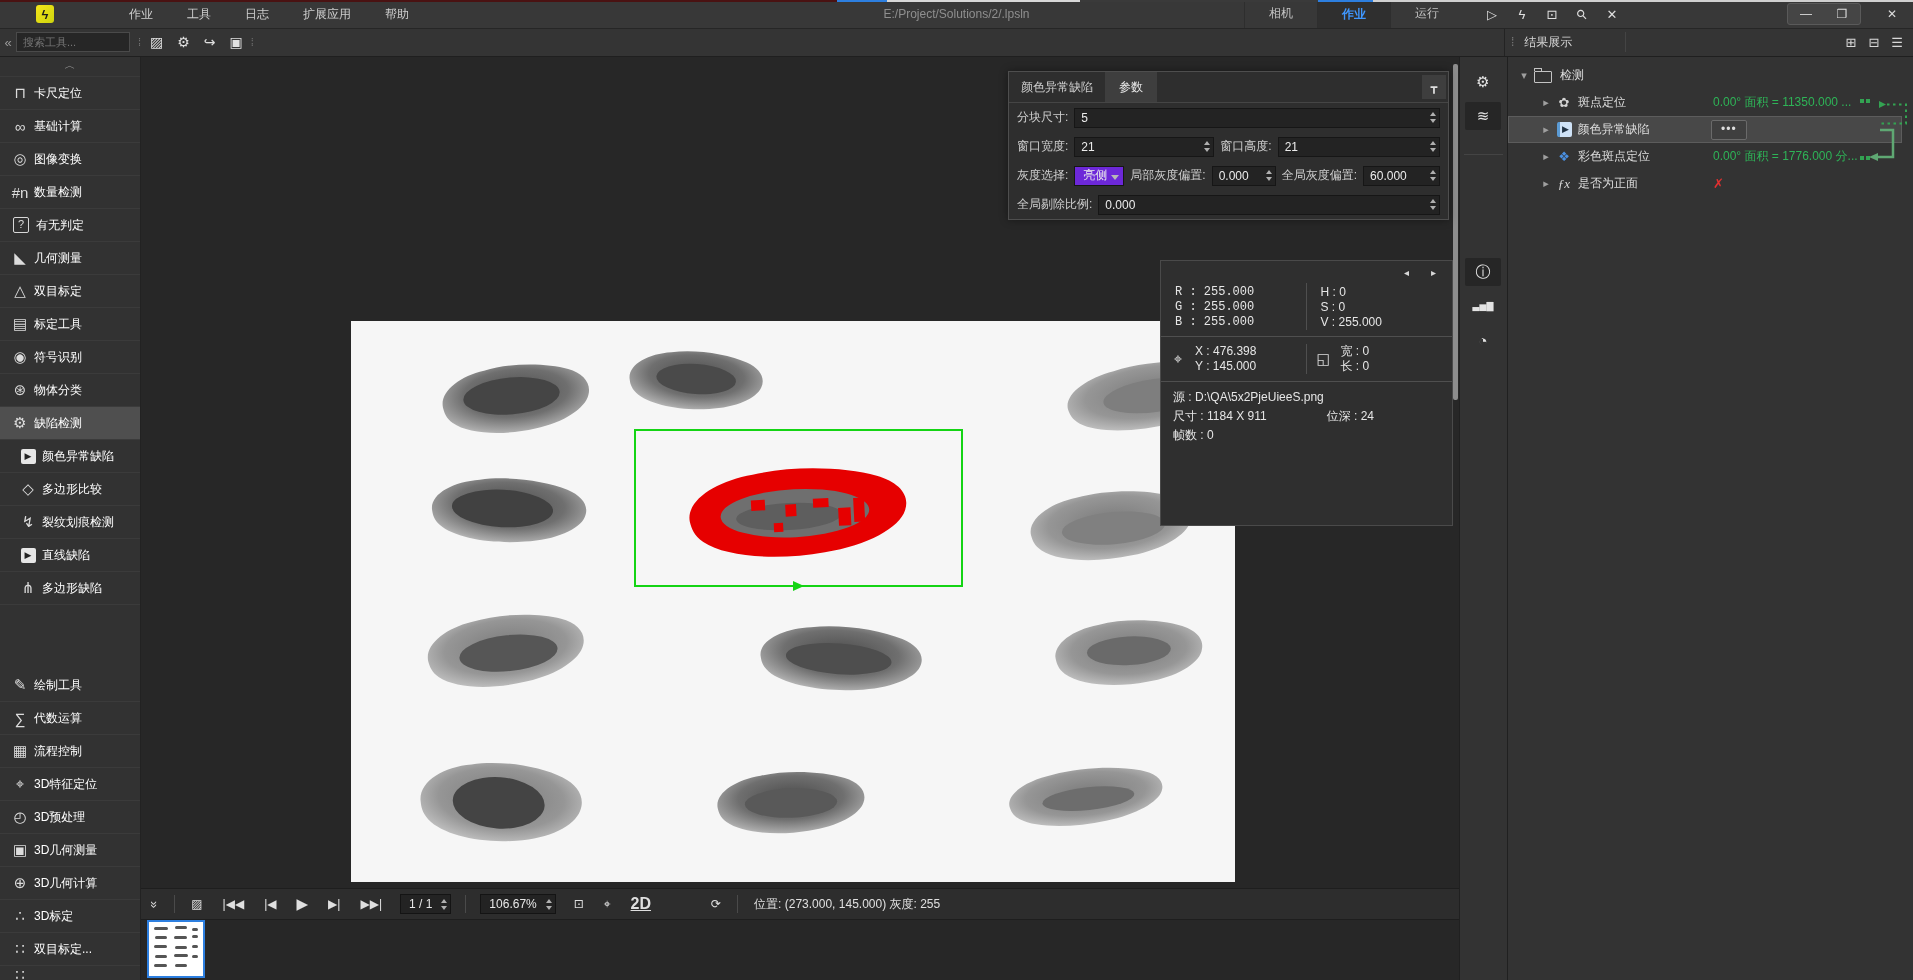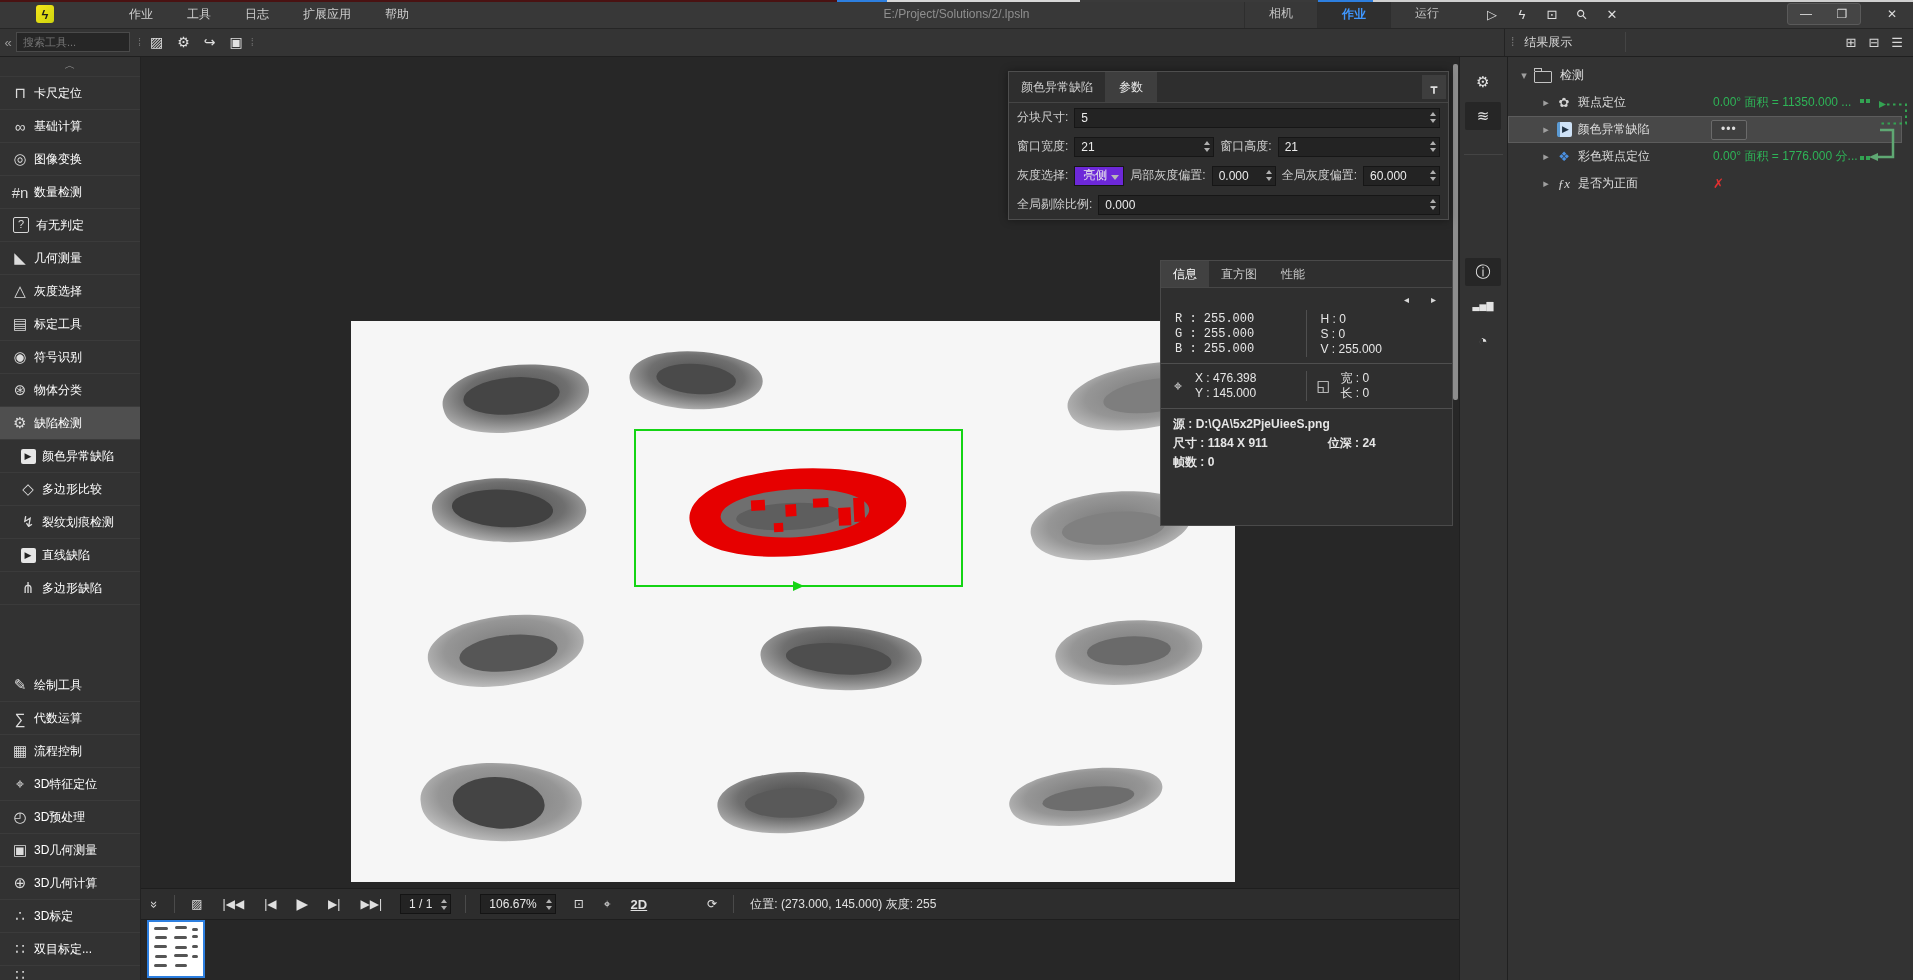--- a/index.html
+++ b/index.html
@@ -98,33 +98,33 @@
   .info-nav{height:22px;display:flex;justify-content:flex-end;align-items:center;gap:22px;padding-right:16px;color:#d8d8d8;font-size:10px;}
   .info-grid{display:flex;border-bottom:1px solid #4f4f4f;padding-bottom:6px;}
   .ig-col{width:146px;padding:2px 0 0 14px;box-sizing:border-box;}
   .ig-col.first{border-right:1px solid #4f4f4f;font-family:Liberation Mono, monospace;}
   .kv{height:15px;line-height:15px;color:#e6e6e6;white-space:nowrap;}
   .kv .k::after{content:" : ";color:#e6e6e6;}
   .pos-row{display:flex;border-bottom:1px solid #4f4f4f;padding:7px 0;}
   .pos-cell{width:146px;display:flex;align-items:center;gap:8px;padding-left:8px;box-sizing:border-box;}
   .pos-cell.first{border-right:1px solid #4f4f4f;}
   .big-ic{font-size:15px;color:#dcdcdc;width:18px;text-align:center;}
-  .meta{padding:6px 0 0 12px;font-weight:bold;}
+  .meta{padding:6px 0 0 12px;}
   .meta .kv{height:19px;line-height:19px;}
   .meta-dim{display:flex;}
   .meta-dim .kv:last-child{margin-left:60px;}
 
   
   .playbar{position:absolute;left:0;top:832px;width:100%;height:30px;background:#2d2d2d;border-top:1px solid #1e1e1e;border-bottom:1px solid #1e1e1e;display:flex;align-items:center;color:#d9d9d9;}
   .pb-ic{padding:0 10px;font-size:12px;color:#e0e0e0;white-space:nowrap;}
   .pb-chev{transform:rotate(90deg);display:inline-block;font-size:13px;}
   .pb-div{width:1px;height:18px;background:#4a4a4a;margin:0 6px;}
   .pb-box{position:relative;background:#232323;border:1px solid #141414;height:20px;box-sizing:border-box;display:flex;align-items:center;padding:0 18px 0 8px;margin:0 8px;color:#e8e8e8;}
   .pb-status{margin-left:10px;color:#e0e0e0;}
-  .pb-2d{font-weight:bold;font-size:13px;text-decoration:underline;}
+  .pb-2d{font-weight:bold;font-size:16px;text-decoration:underline;}
   .thumb{position:absolute;left:6px;top:864px;width:54px;height:54px;border:2px solid #2d7fe0;background:#fff;}
 
   
   .strip{width:47px;flex:none;background:#333;border-left:1px solid #202020;position:relative;}
   .sbtn{position:absolute;left:5px;width:36px;height:28px;display:flex;align-items:center;justify-content:center;color:#e3e3e3;font-size:15px;}
   .sbtn.active{background:#262626;border-radius:2px;}
   .strip hr{position:absolute;left:4px;right:4px;top:92px;border:none;border-top:1px solid #444;}
   .sbtn .barsic{font-size:9px;letter-spacing:0;}
 
   
@@ -249,21 +249,21 @@
             <span class="tlabel">有无判定</span>
           </div>
 
           <div class="titem">
             <span class="ticon">◣</span>
             <span class="tlabel">几何测量</span>
           </div>
 
           <div class="titem">
             <span class="ticon">△</span>
-            <span class="tlabel">灰度选择</span>
+            <span class="tlabel">双目标定</span>
           </div>
 
           <div class="titem">
             <span class="ticon">▤</span>
             <span class="tlabel">标定工具</span>
           </div>
 
           <div class="titem">
             <span class="ticon">◉</span>
             <span class="tlabel">符号识别</span>
@@ -508,26 +508,20 @@
             <span class="pval">0.000</span>
             <span class="spin">
                 <i class="up"></i>
                 <i class="down"></i>
               </span>
           </span>
         </div>
       </div>
 
       <div class="info">
-        <div class="info-tabs">
-
-        <span class="itab active">信息</span>
-            <span class="itab">直方图</span>
-            <span class="itab">性能</span>
-          </div>
         <div class="info-nav">
           <span>◂</span>
           <span>▸</span>
         </div>
         <div class="info-grid">
           <div class="ig-col first">
 
           <div class="kv"><span class="k">R</span><span class="v">255.000</span></div>
               <div class="kv"><span class="k">G</span><span class="v">255.000</span></div>
               <div class="kv"><span class="k">B</span><span class="v">255.000</span></div>

